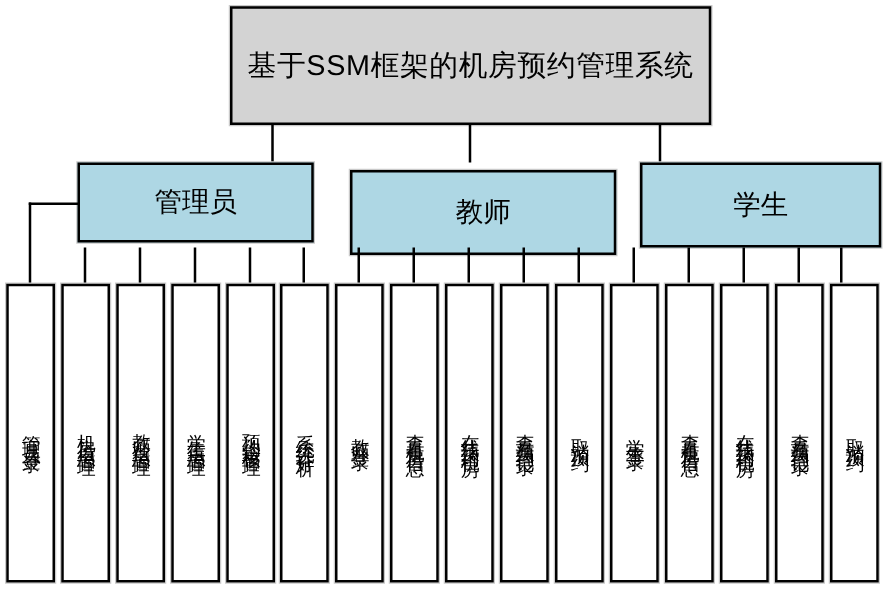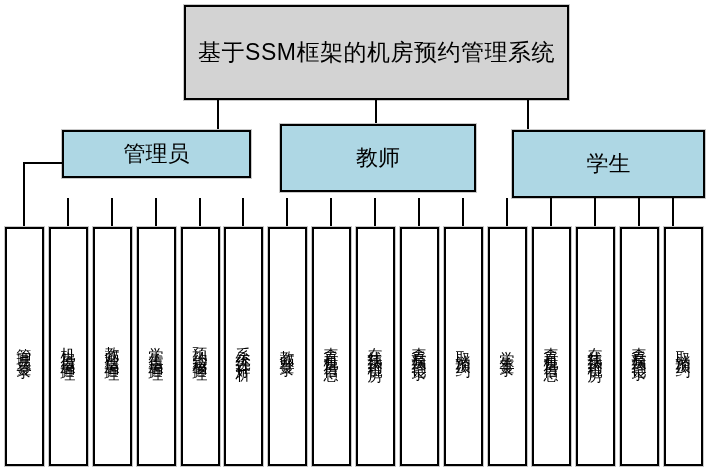--- a/index.html
+++ b/index.html
@@ -32,24 +32,24 @@
 <div class="canvas">
 
   <div class="node root" style="left:184px; top:5px; width:385px; height:95px;">
     <span>基于SSM框架的机房预约管理系统</span>
   </div>
 
   <div class="line" style="left:217px; top:100px; width:2px; height:30px;"></div>
   <div class="line" style="left:375px; top:100px; width:2px; height:30px;"></div>
   <div class="line" style="left:527px; top:100px; width:2px; height:30px;"></div>
 
-  <div class="node branch" style="left:62px; top:130px; width:189px; height:48px;">
+  <div class="node branch" style="left:62px; top:130px; width:189px; height:64px;">
     <span>管理员</span>
   </div>
-  <div class="node branch" style="left:280px; top:124px; width:196px; height:68px;">
+  <div class="node branch" style="left:280px; top:136px; width:213px; height:68px;">
     <span>教师</span>
   </div>
   <div class="node branch" style="left:512px; top:130px; width:193px; height:68px;">
     <span>学生</span>
   </div>
 
   <div class="line" style="left:23px; top:162px; width:40px; height:2px;"></div>
   <div class="line" style="left:23px; top:162px; width:2px; height:65px;"></div>
 
   <div class="line" style="left:67px;  top:198px; width:2px; height:29px;"></div>

